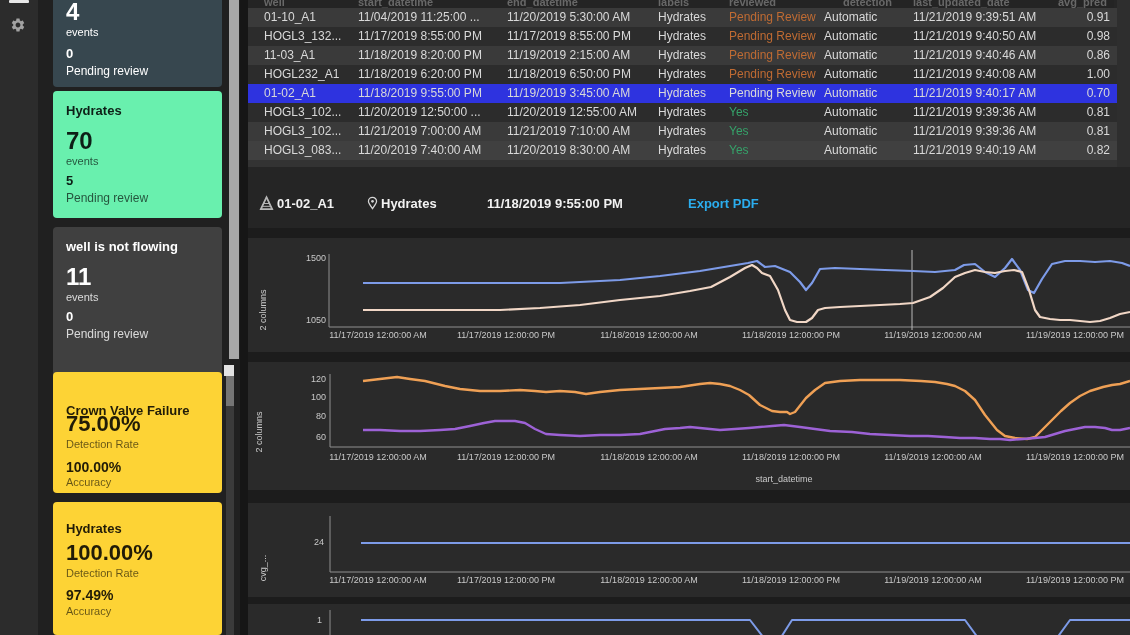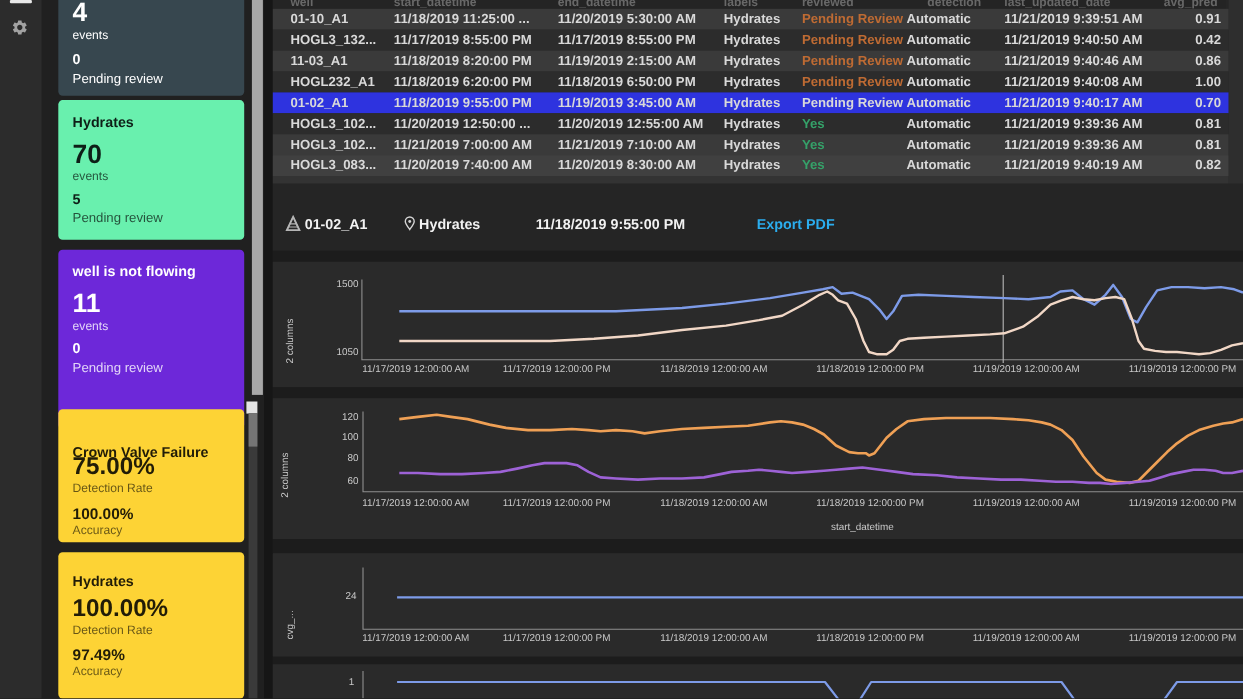--- a/index.html
+++ b/index.html
@@ -3,21 +3,21 @@
 <meta charset="utf-8">
 <style>
   html,body{margin:0;padding:0}
   body{width:1130px;height:635px;background:#1e1e1e;font-family:"Liberation Sans",sans-serif;overflow:hidden;position:relative}
   .abs{position:absolute}
   .card{position:absolute;left:53px;width:169px;border-radius:4px}
   .card .t{position:absolute;left:13px;font-weight:bold;font-size:13px}
   .card .big{position:absolute;left:13px;font-weight:bold;font-size:24px}
   .card .sm{position:absolute;left:13px;font-size:11px}
   .card .md{position:absolute;left:13px;font-weight:bold;font-size:13px}
-  .row{position:absolute;left:248px;width:869px;height:19px;font-size:12px;font-weight:bold;color:#d9d9d9;white-space:nowrap}
+  .row{position:absolute;left:248px;width:869px;height:19px;font-size:12px;font-weight:normal;color:#d9d9d9;white-space:nowrap}
   .row span{position:absolute;top:0;line-height:19px}
   .c1{left:16px}.c2{left:110px}.c3{left:259px}.c4{left:410px}.c6{left:576px}.c7{left:665px}
   .c8{left:0;width:862px;text-align:right}
   .orange{color:#bf6b33}.green{color:#35a169}
 </style>
 </head>
 <body>
 
 <div class="abs" style="left:0;top:0;width:38px;height:635px;background:#2c2c2c"></div>
 <div class="abs" style="left:9px;top:0;width:20px;height:3px;background:#e8e8e8;border-radius:1px"></div>
@@ -34,21 +34,21 @@
   <div class="md" style="top:101px">0</div>
   <div class="sm" style="top:119px;font-size:12px">Pending review</div>
 </div>
 <div class="card" style="top:91px;height:127px;background:#69f0ae;color:rgba(0,0,0,.87)">
   <div class="t" style="top:12px">Hydrates</div>
   <div class="big" style="top:36px">70</div>
   <div class="sm" style="top:64px;color:rgba(0,0,0,.66)">events</div>
   <div class="md" style="top:82px">5</div>
   <div class="sm" style="top:100px;font-size:12px;color:rgba(0,0,0,.66)">Pending review</div>
 </div>
-<div class="card" style="top:227px;height:163px;background:#6d28d9;color:#fff">
+<div class="card" style="top:227px;height:163px;background:#404040;color:#fff">
   <div class="t" style="top:12px">well is not flowing</div>
   <div class="big" style="top:36px">11</div>
   <div class="sm" style="top:64px;color:rgba(255,255,255,.8)">events</div>
   <div class="md" style="top:82px">0</div>
   <div class="sm" style="top:100px;font-size:12px;color:rgba(255,255,255,.8)">Pending review</div>
 </div>
 <div class="card" style="top:372px;height:121px;background:#fdd335;color:rgba(0,0,0,.87)">
   <div class="t" style="top:31px">Crown Valve Failure</div>
   <div class="big" style="top:39px;font-size:22px">75.00%</div>
   <div class="sm" style="top:66px;color:rgba(0,0,0,.6)">Detection Rate</div>
@@ -77,37 +77,37 @@
       <span style="position:absolute;left:259px">end_datetime</span>
       <span style="position:absolute;left:410px">labels</span>
       <span style="position:absolute;left:481px">reviewed</span>
       <span style="position:absolute;left:595px">detection</span>
       <span style="position:absolute;left:665px">last_updated_date</span>
       <span style="position:absolute;left:810px">avg_pred</span>
   </div>
 </div>
 <div class="row" style="top:8px;background:#3a3a3a">
     <span class="c1">01-10_A1</span>
-    <span class="c2">11/18/2019 11:25:00 ...</span>
+    <span class="c2">11/04/2019 11:25:00 ...</span>
     <span class="c3">11/20/2019 5:30:00 AM</span>
     <span class="c4">Hydrates</span>
     <span class="orange" style="left:481px">Pending Review</span>
     <span class="c6">Automatic</span>
     <span class="c7">11/21/2019 9:39:51 AM</span>
     <span class="c8">0.91</span>
   </div>
 <div class="row" style="top:27px;background:#2c2c2c">
     <span class="c1">HOGL3_132...</span>
     <span class="c2">11/17/2019 8:55:00 PM</span>
     <span class="c3">11/17/2019 8:55:00 PM</span>
     <span class="c4">Hydrates</span>
     <span class="orange" style="left:481px">Pending Review</span>
     <span class="c6">Automatic</span>
     <span class="c7">11/21/2019 9:40:50 AM</span>
-    <span class="c8">0.42</span>
+    <span class="c8">0.98</span>
   </div>
 <div class="row" style="top:46px;background:#3a3a3a">
     <span class="c1">11-03_A1</span>
     <span class="c2">11/18/2019 8:20:00 PM</span>
     <span class="c3">11/19/2019 2:15:00 AM</span>
     <span class="c4">Hydrates</span>
     <span class="orange" style="left:481px">Pending Review</span>
     <span class="c6">Automatic</span>
     <span class="c7">11/21/2019 9:40:46 AM</span>
     <span class="c8">0.86</span>

